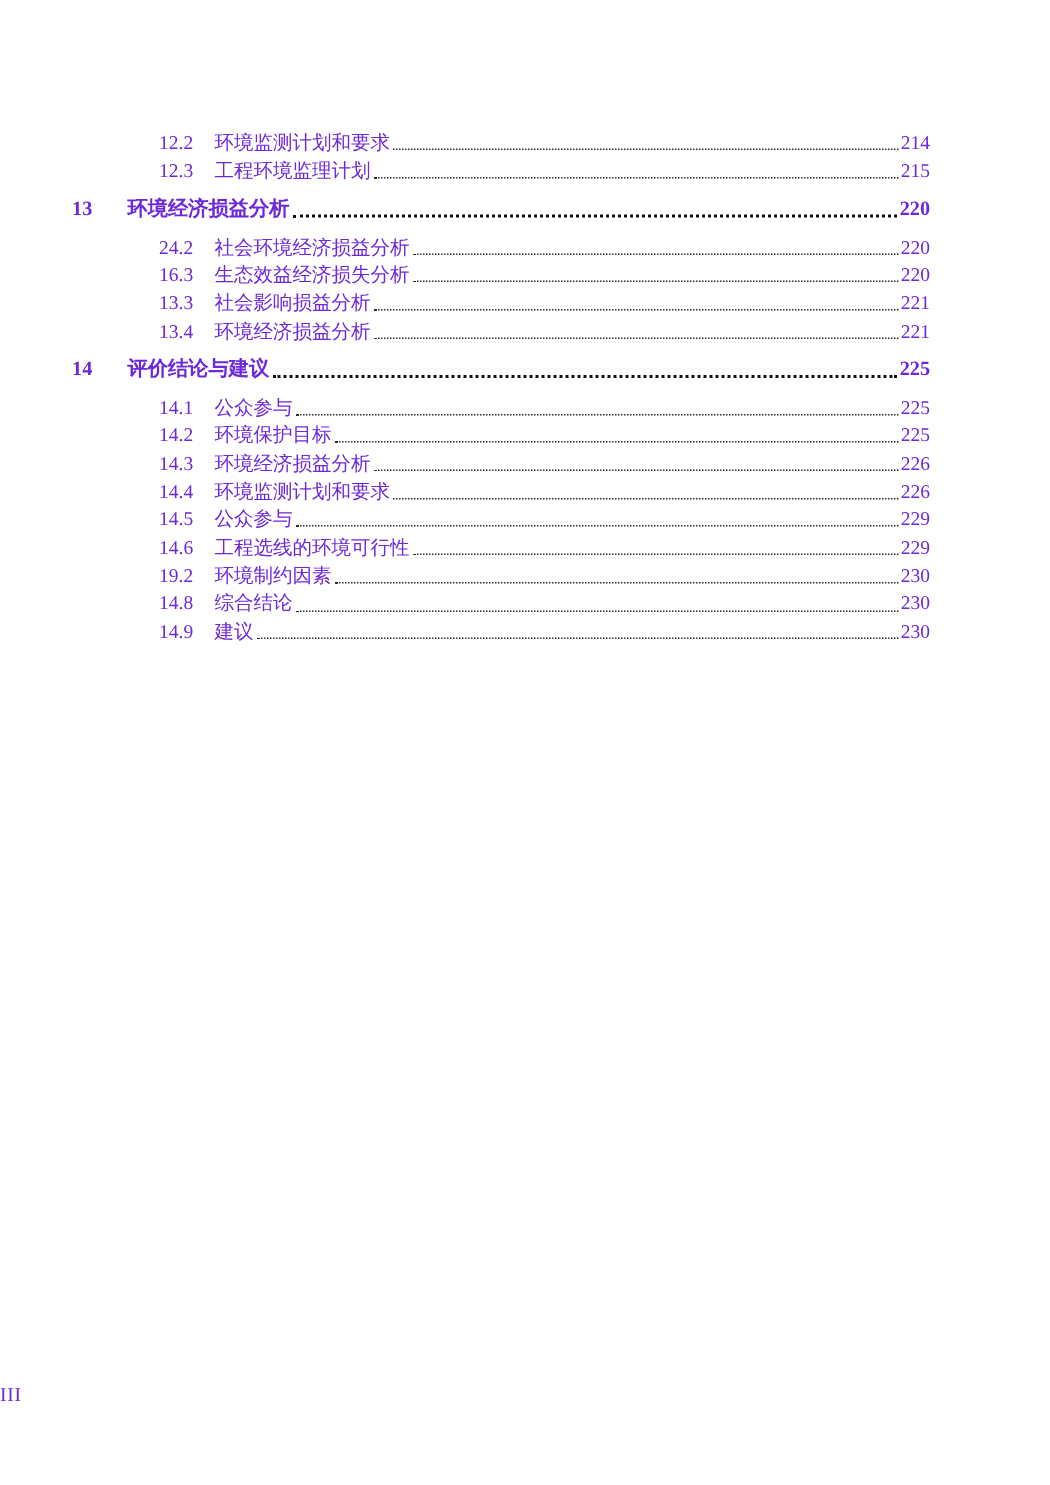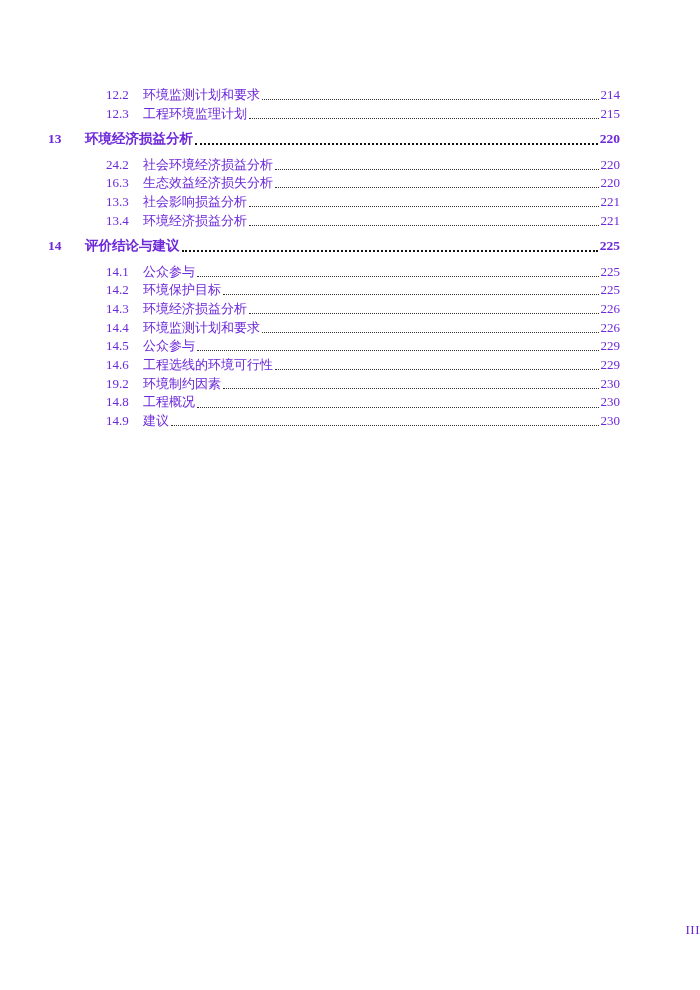--- a/index.html
+++ b/index.html
@@ -58,21 +58,21 @@
   }
   .toc-row.level1 .leader {
     border-bottom: 2px dotted #111;
     margin-bottom: 4px;
   }
   .footer {
     position: absolute;
     top: 922px;
     left: 0;
     width: 100%;
-    text-align: right;
+    text-align: left;
     font-size: 13px;
     letter-spacing: 0.5px;
   }
 </style>
 </head>
 <body>
 
 <div class="page">
 
   <div class="toc" id="toc">
@@ -161,21 +161,21 @@
       <span class="pagenum">229</span>
     </div>
       <div class="toc-row level2">
       <span class="num">19.2</span>
       <span class="title">环境制约因素</span>
       <span class="leader"></span>
       <span class="pagenum">230</span>
     </div>
       <div class="toc-row level2">
       <span class="num">14.8</span>
-      <span class="title">工程概况</span>
+      <span class="title">综合结论</span>
       <span class="leader"></span>
       <span class="pagenum">230</span>
     </div>
       <div class="toc-row level2">
       <span class="num">14.9</span>
       <span class="title">建议</span>
       <span class="leader"></span>
       <span class="pagenum">230</span>
     </div>
     </div>

